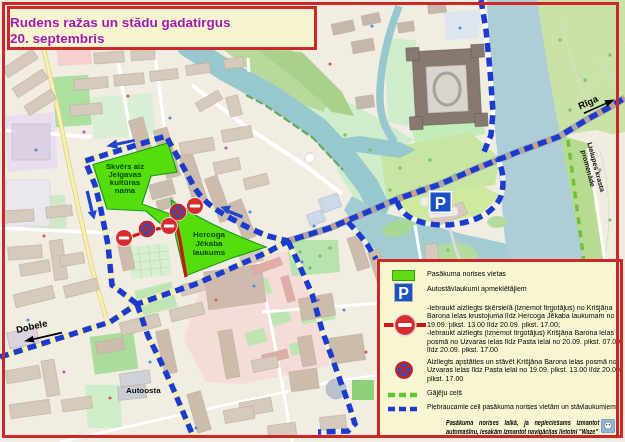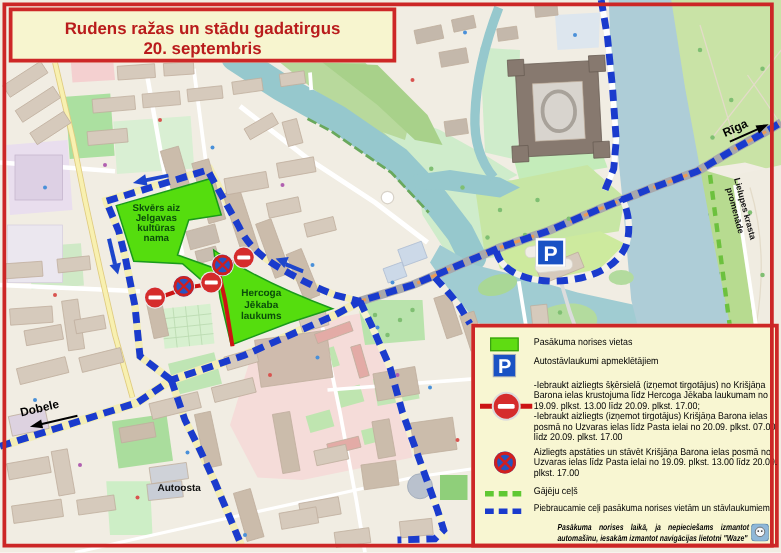--- a/index.html
+++ b/index.html
@@ -1,21 +1,21 @@
 <!DOCTYPE html>
 <html><head>
 <meta charset="utf-8">
 <style>
   html,body{margin:0;padding:0;}
   body{width:625px;height:442px;position:relative;overflow:hidden;background:#fff;
        font-family:"Liberation Sans", sans-serif;}
   #map{position:absolute;left:0;top:0;}
   .banner{position:absolute;left:7px;top:6px;width:310px;height:44px;background:#f7f5cf;
-          border:3px solid #cd2727;box-sizing:border-box;text-align:center;
-          color:#b91c1c;font-weight:bold;font-size:13.5px;line-height:16px;padding-top:6px;}
+          border:3px solid #cd2727;box-sizing:border-box;
+          color:#a21caf;font-weight:bold;font-size:13.5px;line-height:16px;padding-top:6px;}
   .legend{position:absolute;left:377px;top:259px;width:246px;height:179px;background:#f8f6d2;
           border:3px solid #cd2727;box-sizing:border-box;font-size:7.6px;color:#000;padding-left:10px;}
   .lrow{position:absolute;left:47px;line-height:8.4px;white-space:nowrap;font-size:7.8px;
         transform:scaleX(0.91);transform-origin:0 0;}
   .border{position:absolute;left:2px;top:2px;width:617px;height:436px;
           border:3px solid #cc2626;box-sizing:border-box;pointer-events:none;}
 </style>
 </head>
 <body>
 

